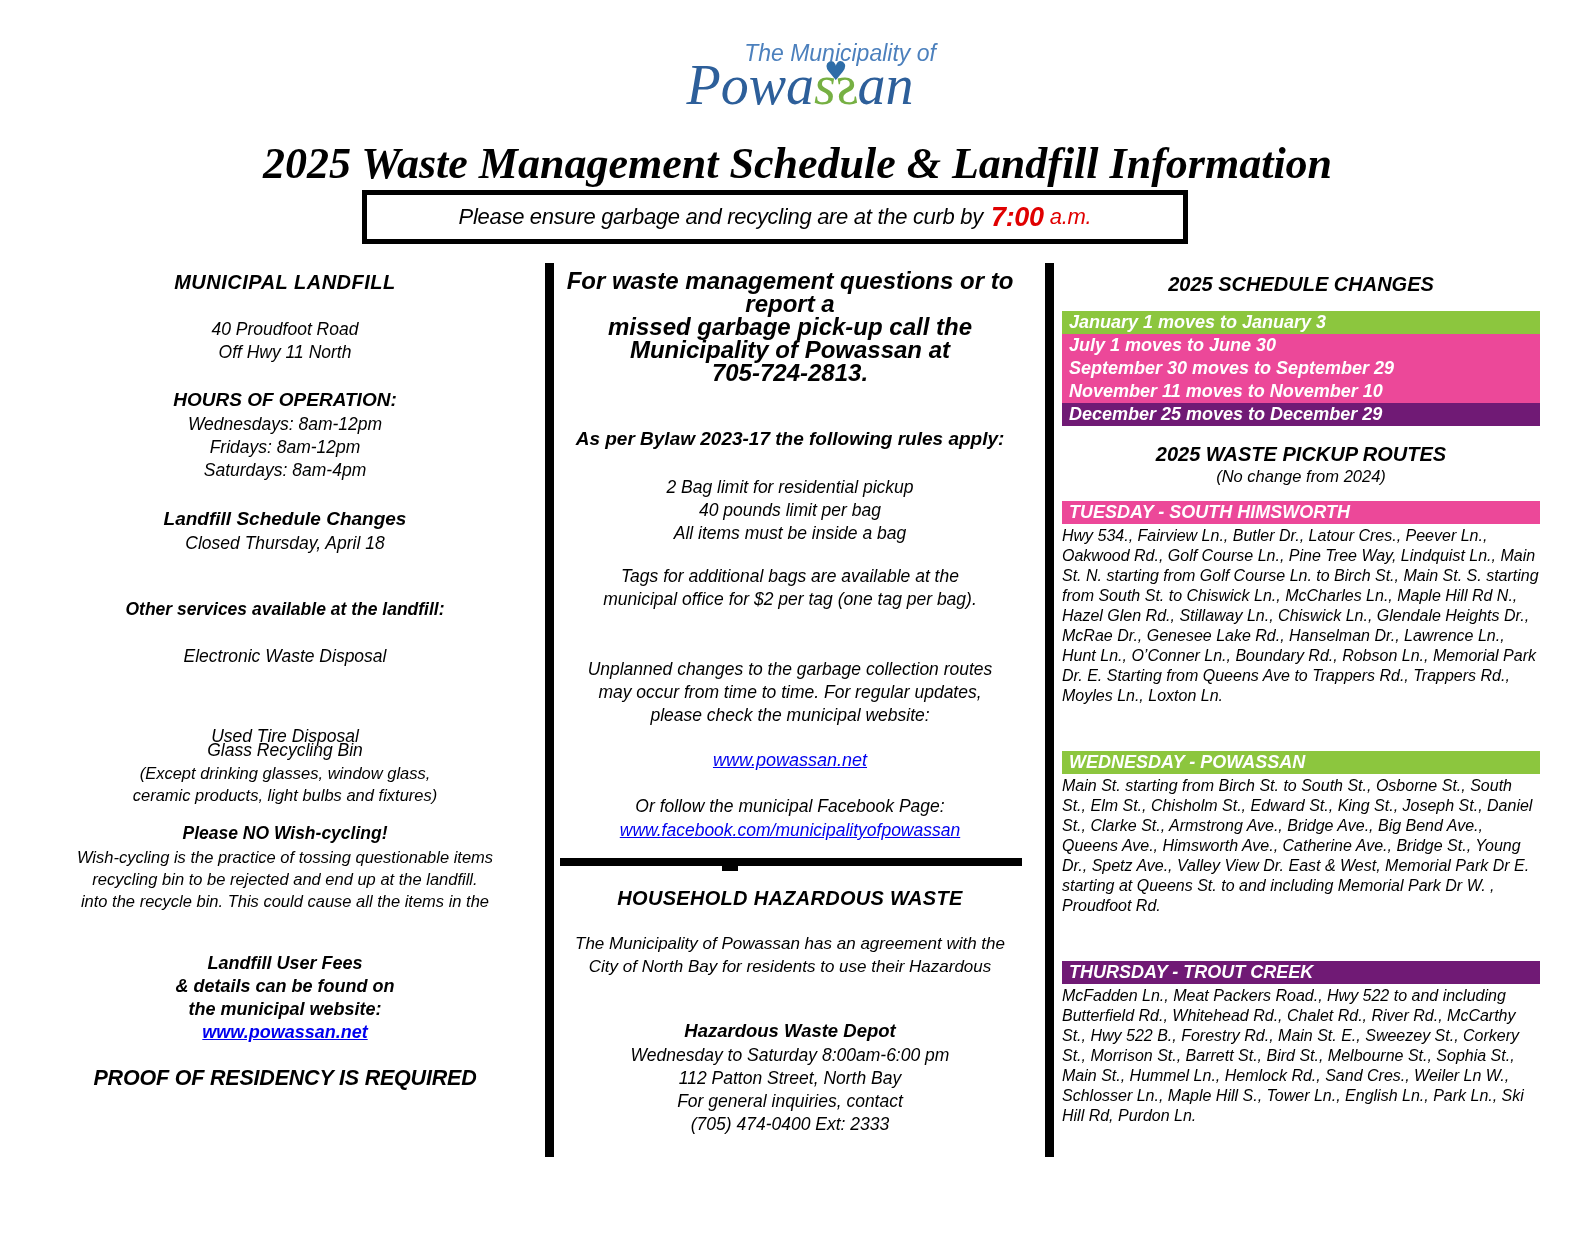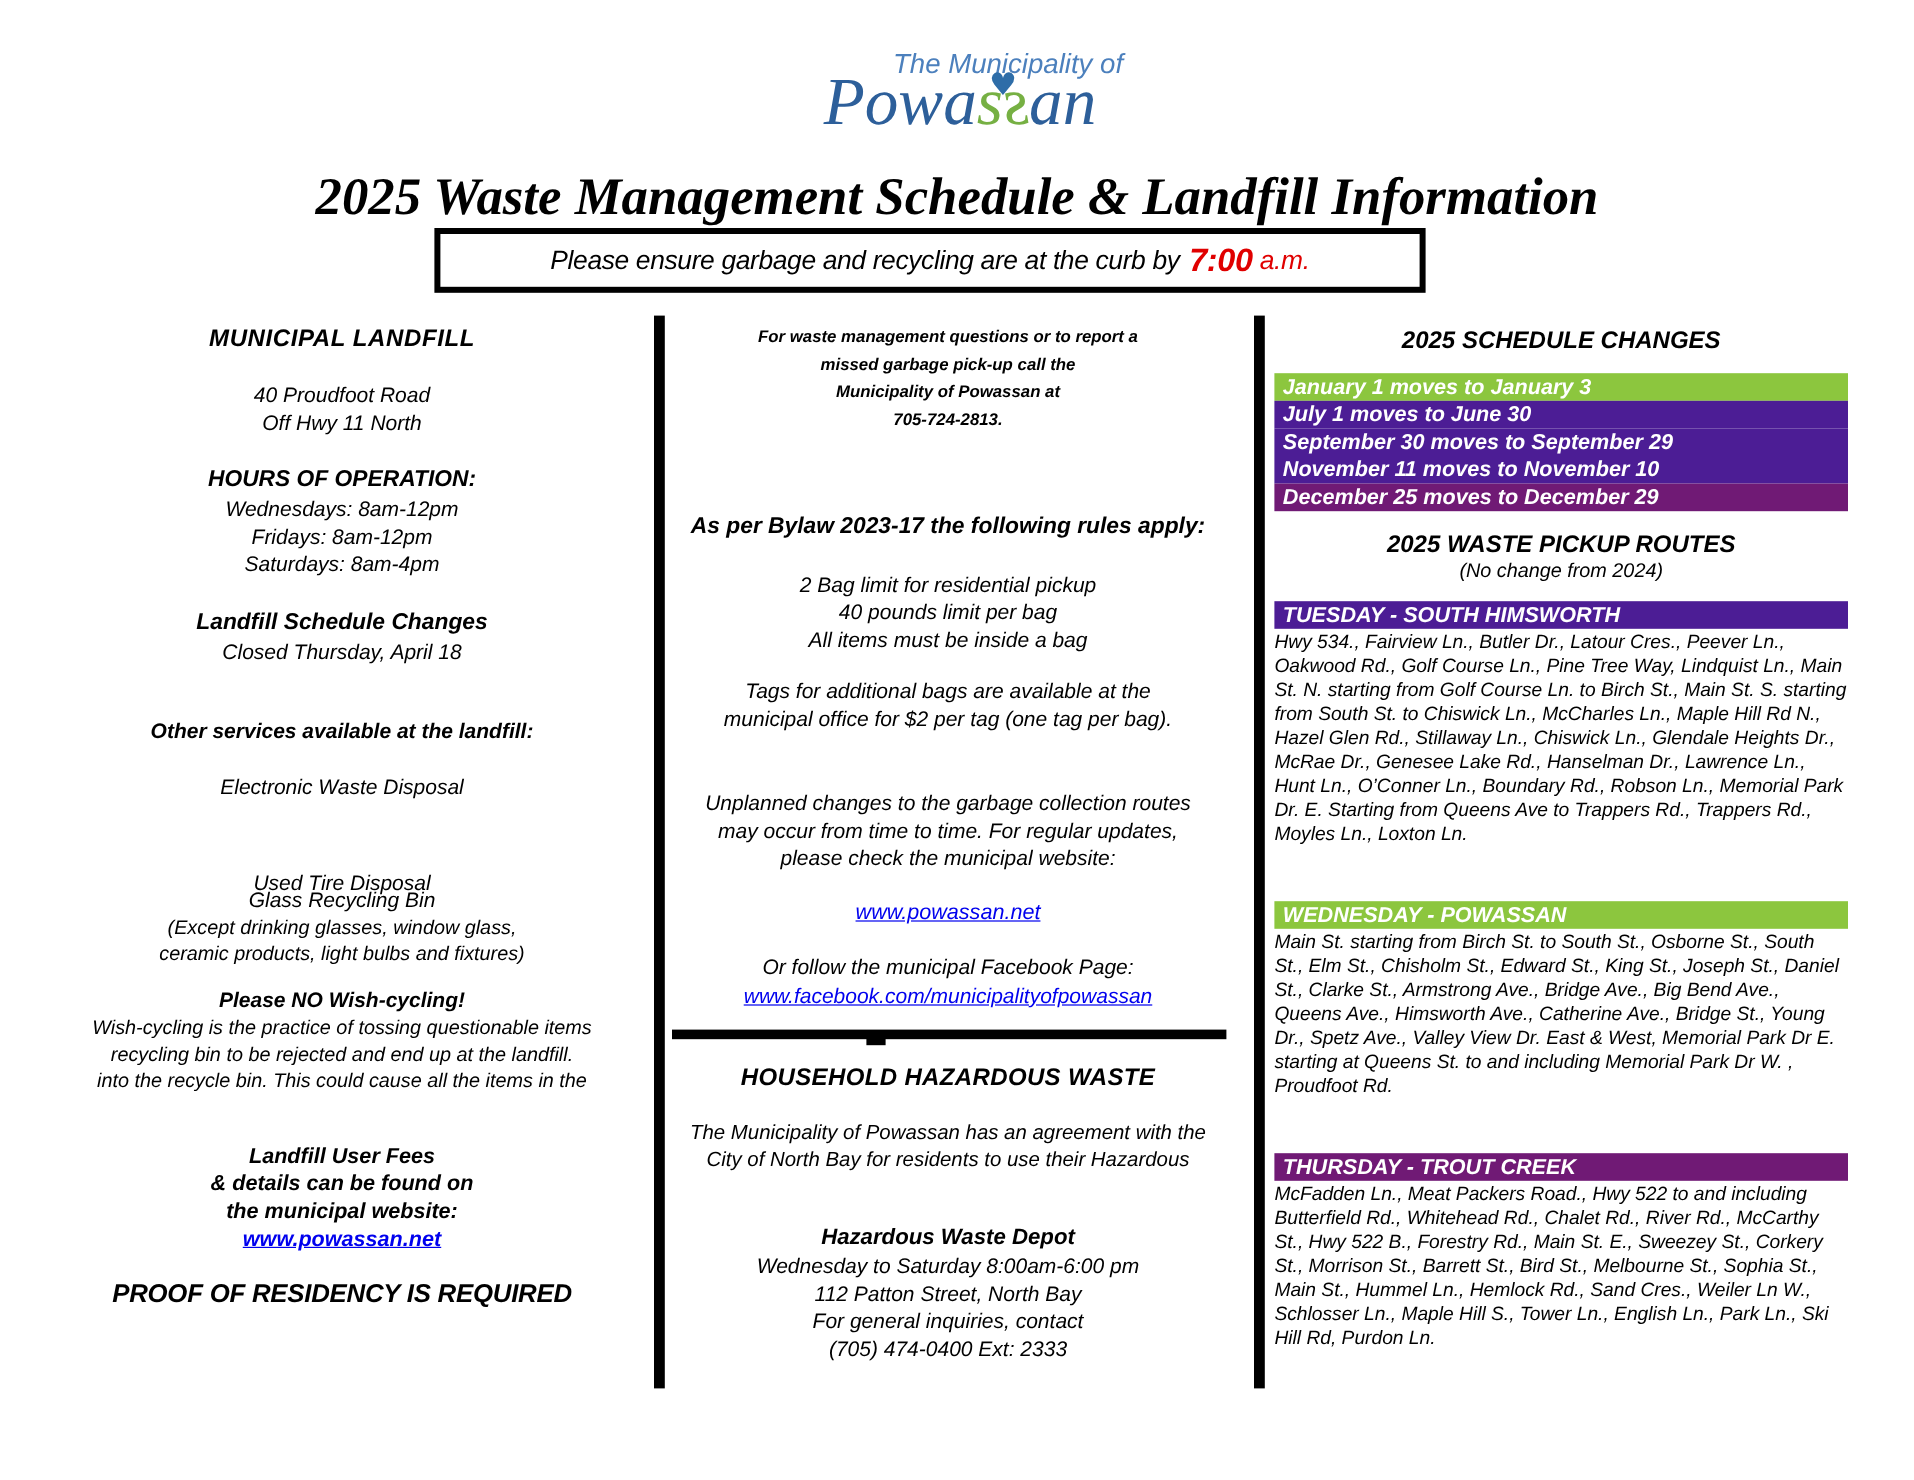--- a/index.html
+++ b/index.html
@@ -49,41 +49,41 @@
   #lc-service3-note{top:762px;}
   #lc-wish-h{top:823px;font-size:17.5px;}
   #lc-wish{top:846px;}
   #lc-fees{top:952px;font-size:18px;line-height:23px;}
   #lc-proof{top:1066px;font-size:21.5px;letter-spacing:-0.2px;}
 
   a.link{color:#0000EE;text-decoration:underline;}
 
   
   .mc{left:558px;width:464px;text-align:center;}
-  #mc-contact{top:269px;font-size:14px;line-height:23px;}
+  #mc-contact{top:269px;font-size:24px;line-height:23px;}
   #mc-bylaw-h{top:428px;font-size:19px;}
   #mc-rules{top:476px;}
   #mc-tags{top:565px;}
   #mc-updates{top:658px;}
   #mc-web{top:750px;font-size:18px;}
   #mc-fb-label{top:795px;}
   #mc-fb{top:819px;}
   #mc-hazard-h{top:887px;font-size:20px;letter-spacing:0.3px;}
   #mc-hazard{top:932px;font-size:17px;line-height:23px;}
   #mc-depot-h{top:1020px;font-size:18.5px;}
   #mc-depot{top:1044px;}
 
   
   .rc{left:1062px;width:478px;}
   #rc-changes-h{top:273px;text-align:center;font-size:20px;}
   #rc-changes{top:311px;}
   .change-row{height:23px;line-height:23px;color:#fff;font-weight:bold;font-size:18px;padding-left:7px;
               box-sizing:border-box;width:478px;}
   .bg-green{background:#8CC63E;}
-  .bg-blue{background:#4c1d95;}
+  .bg-blue{background:#ec4899;}
   .bg-red{background:#701a75;}
   #rc-routes-h{top:443px;text-align:center;font-size:20px;}
   #rc-routes-note{top:467px;text-align:center;font-size:16.5px;}
   .route-bar{height:23px;line-height:23px;color:#fff;font-weight:bold;font-size:18px;padding-left:7px;
              box-sizing:border-box;width:478px;}
   .route-text{font-size:16px;line-height:20px;text-align:left;margin-top:2px;}
   #route-tuesday{top:501px;}
   #route-wednesday{top:751px;}
   #route-thursday{top:961px;}
 </style>

